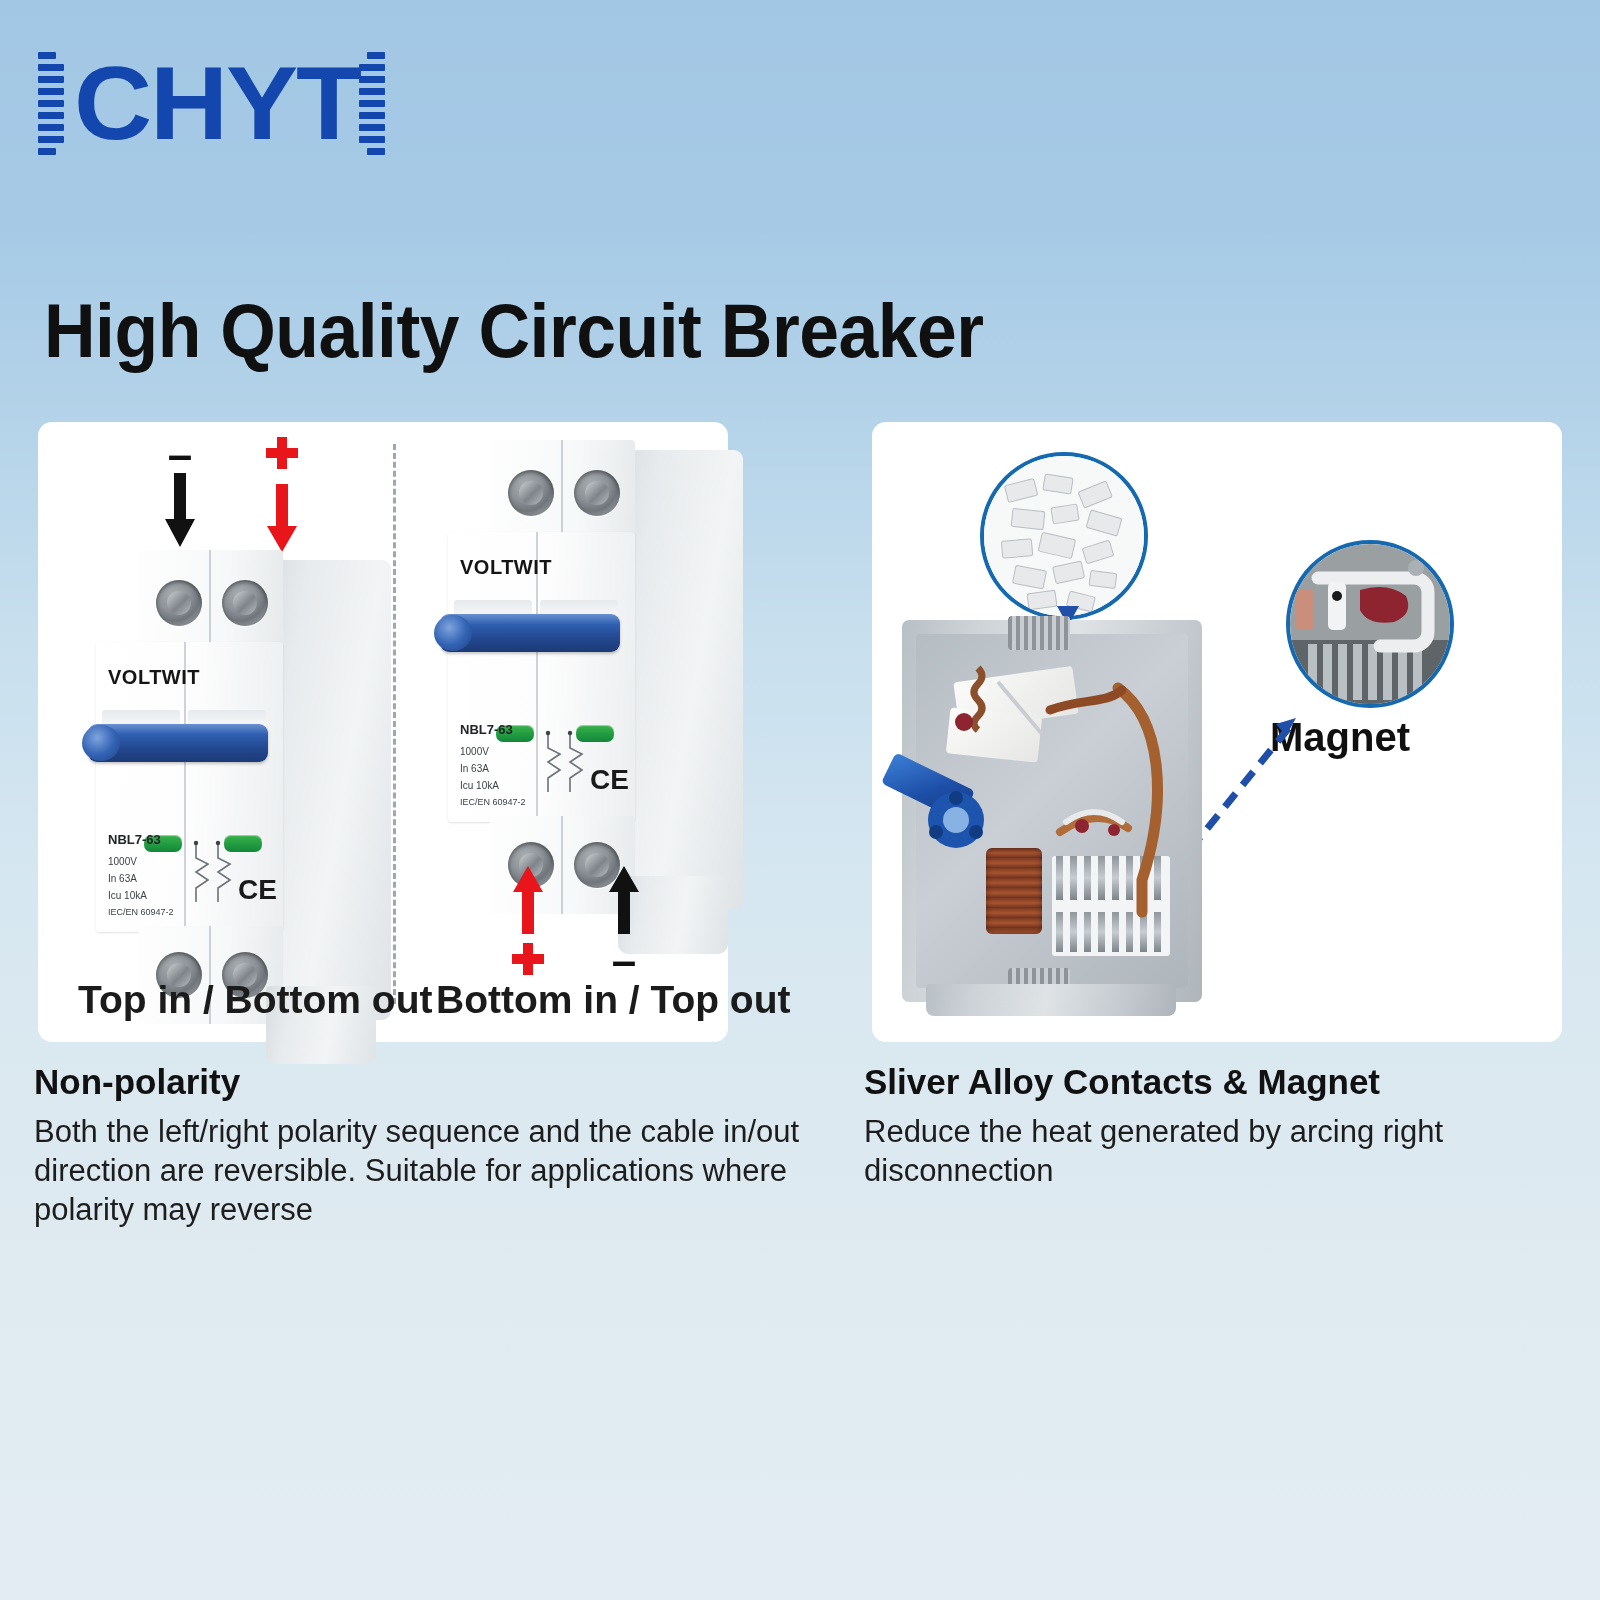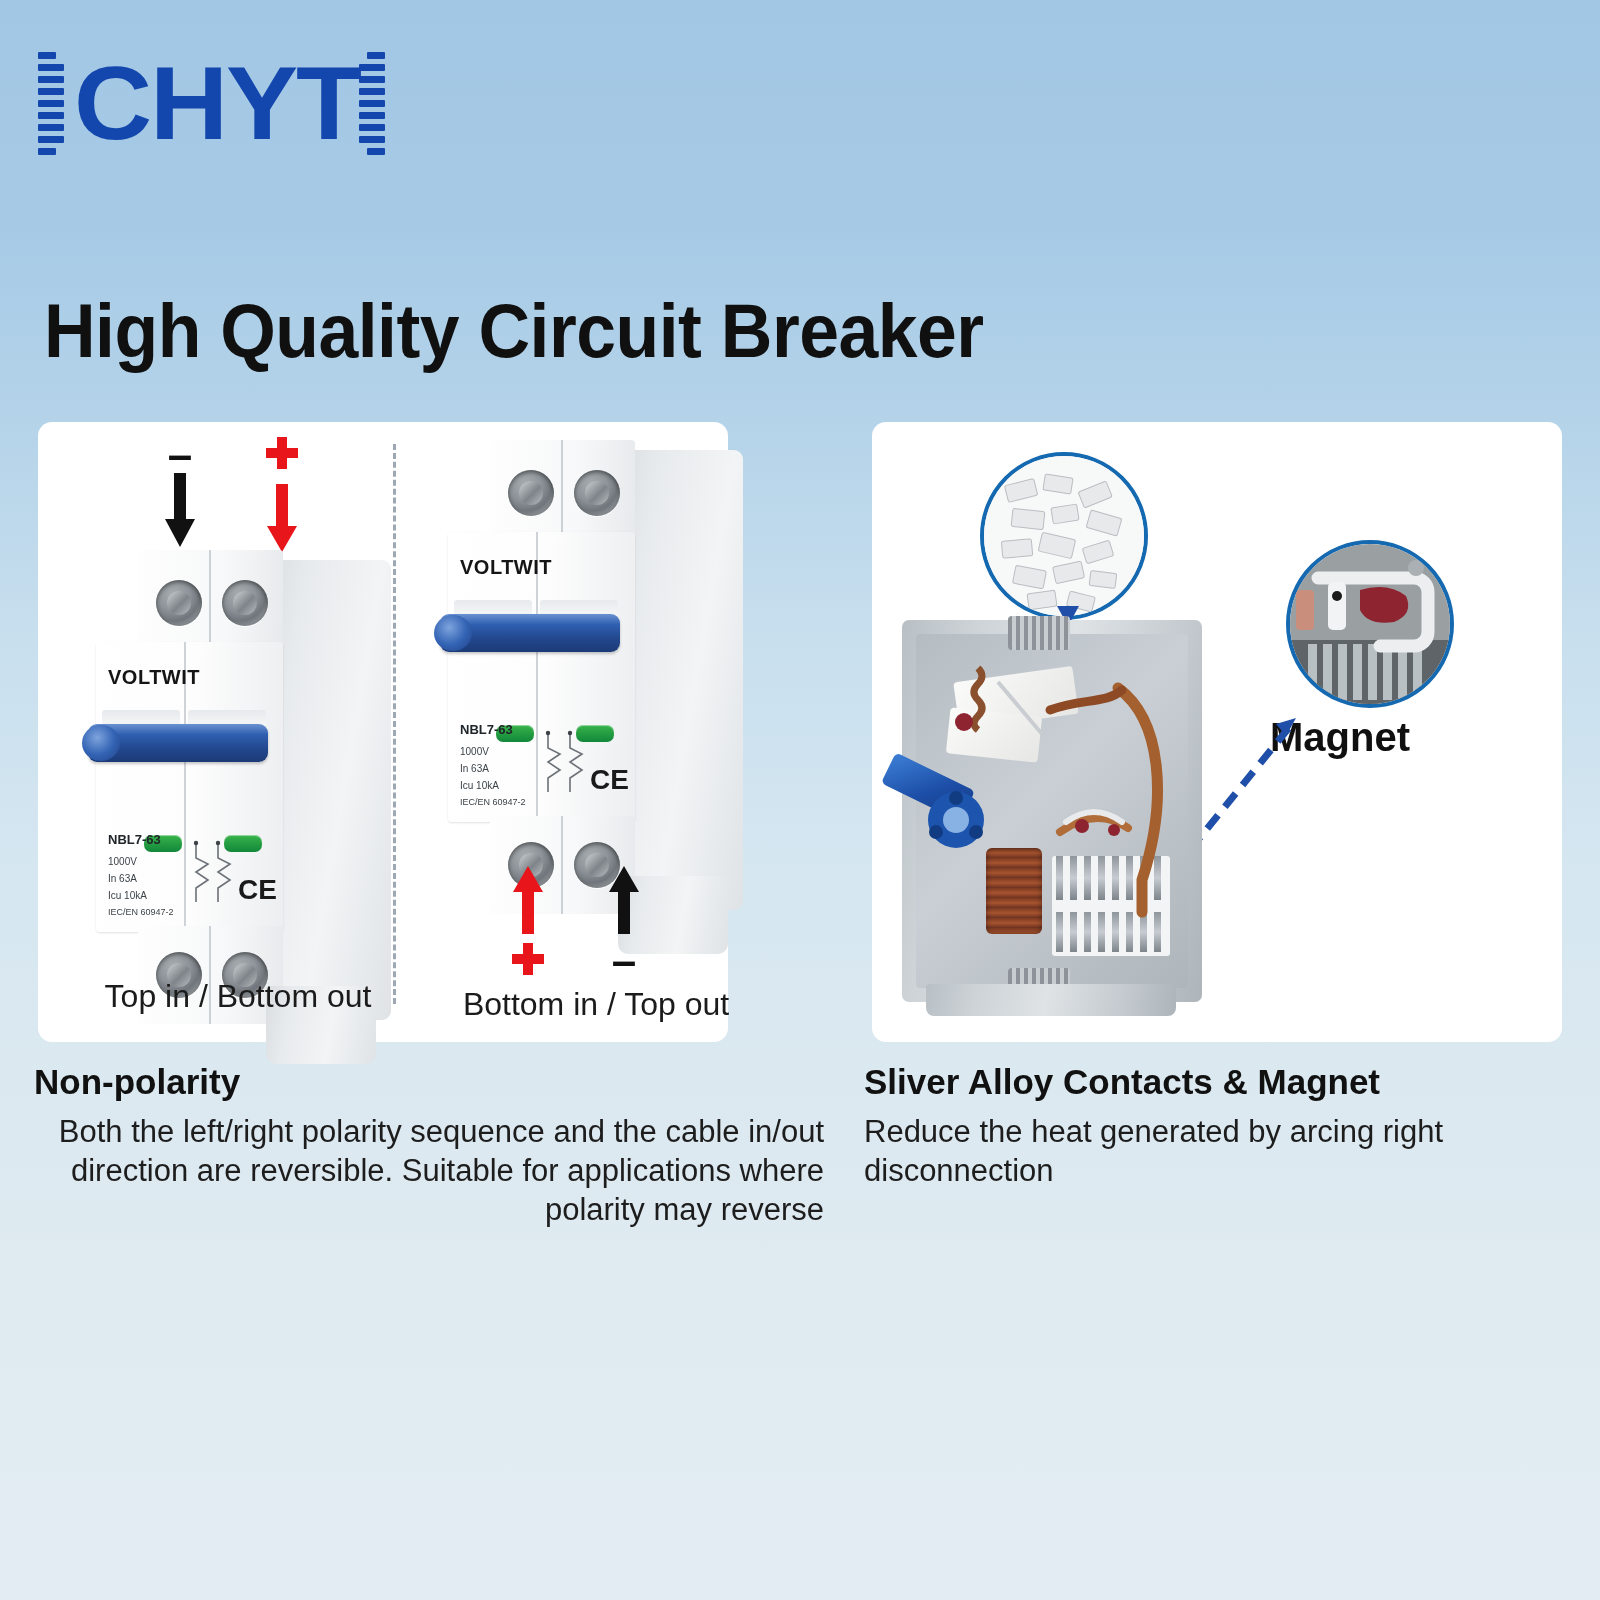--- a/index.html
+++ b/index.html
@@ -107,23 +107,24 @@
     font-weight: 900;
     line-height: 0.7;
     font-size: 44px;
   }
   .sign.minus { letter-spacing: 0; }
   .arrow-svg { display:block; }
 
   
   .caption {
     position: absolute;
-    font-size: 32px;
+    font-size: 39px;
     color: #1b1b1b;
     white-space: nowrap;
+    font-weight: bold;
   }
   #cap-left  { left: 62px;  top: 985px; width: 300px; text-align: center; }
   #cap-right { left: 420px; top: 985px; width: 300px; text-align: center; }
 
   
   .breaker { position: absolute; }
 
   .bk-side {
     position: absolute;
     background: linear-gradient(100deg,#d9dde0 0%, #e8ebed 22%, #f2f4f5 58%, #dfe3e6 100%);
@@ -254,21 +255,21 @@
     color: #111;
     white-space: nowrap;
   }
   .feature-body {
     position:absolute;
     font-size: 31px;
     color: #1d1d1d;
     line-height: 1.26;
   }
   #feat-left-head { left: 34px;  top: 1062px; }
-  #feat-left-body { left: 34px;  top: 1112px; width: 790px; text-align: right; }
+  #feat-left-body { left: 34px;  top: 1112px; width: 790px; }
   #feat-right-head{ left: 864px; top: 1062px; }
   #feat-right-body{ left: 864px; top: 1112px; width: 700px; }
 </style>
 </head>
 <body>
 
 <div class="logo-wrap">
   <div class="logo-bars left">
     <span></span>
       <span></span>
@@ -401,21 +402,21 @@
     </svg>
   </div>
 
   <div class="arrow-group" style="left:568px; top:442px;">
     <svg class="arrow-svg" width="36" height="72" viewBox="0 0 36 72">
       <path d="M18 2 L33 28 h-9 v42 h-12 v-42 h-9 Z" fill="#111111"></path>
     </svg>
     <div class="sign minus" style="color:#111; margin-top:10px;">–</div>
   </div>
 
-  <div class="caption" id="cap-right" style="left:398px; top:556px; width:320px;margin-top:8px;">Bottom in / Top out</div>
+  <div class="caption" id="cap-right" style="left:398px; top:556px; width:320px;">Bottom in / Top out</div>
 </div>
 
 <div class="card" id="card-right">
 
   <div class="inset-circle" style="left:108px; top:30px; width:168px; height:168px;">
     <svg width="168" height="168" viewBox="0 0 168 168">
       <rect width="168" height="168" fill="#f7f8f8"></rect>
       <g fill="#e7e9ea" stroke="#b9bec2" stroke-width="1">
         <rect x="22" y="26" width="30" height="17" rx="2" transform="rotate(-14 37 34)"></rect>
         <rect x="60" y="20" width="28" height="16" rx="2" transform="rotate(9 74 28)"></rect>

